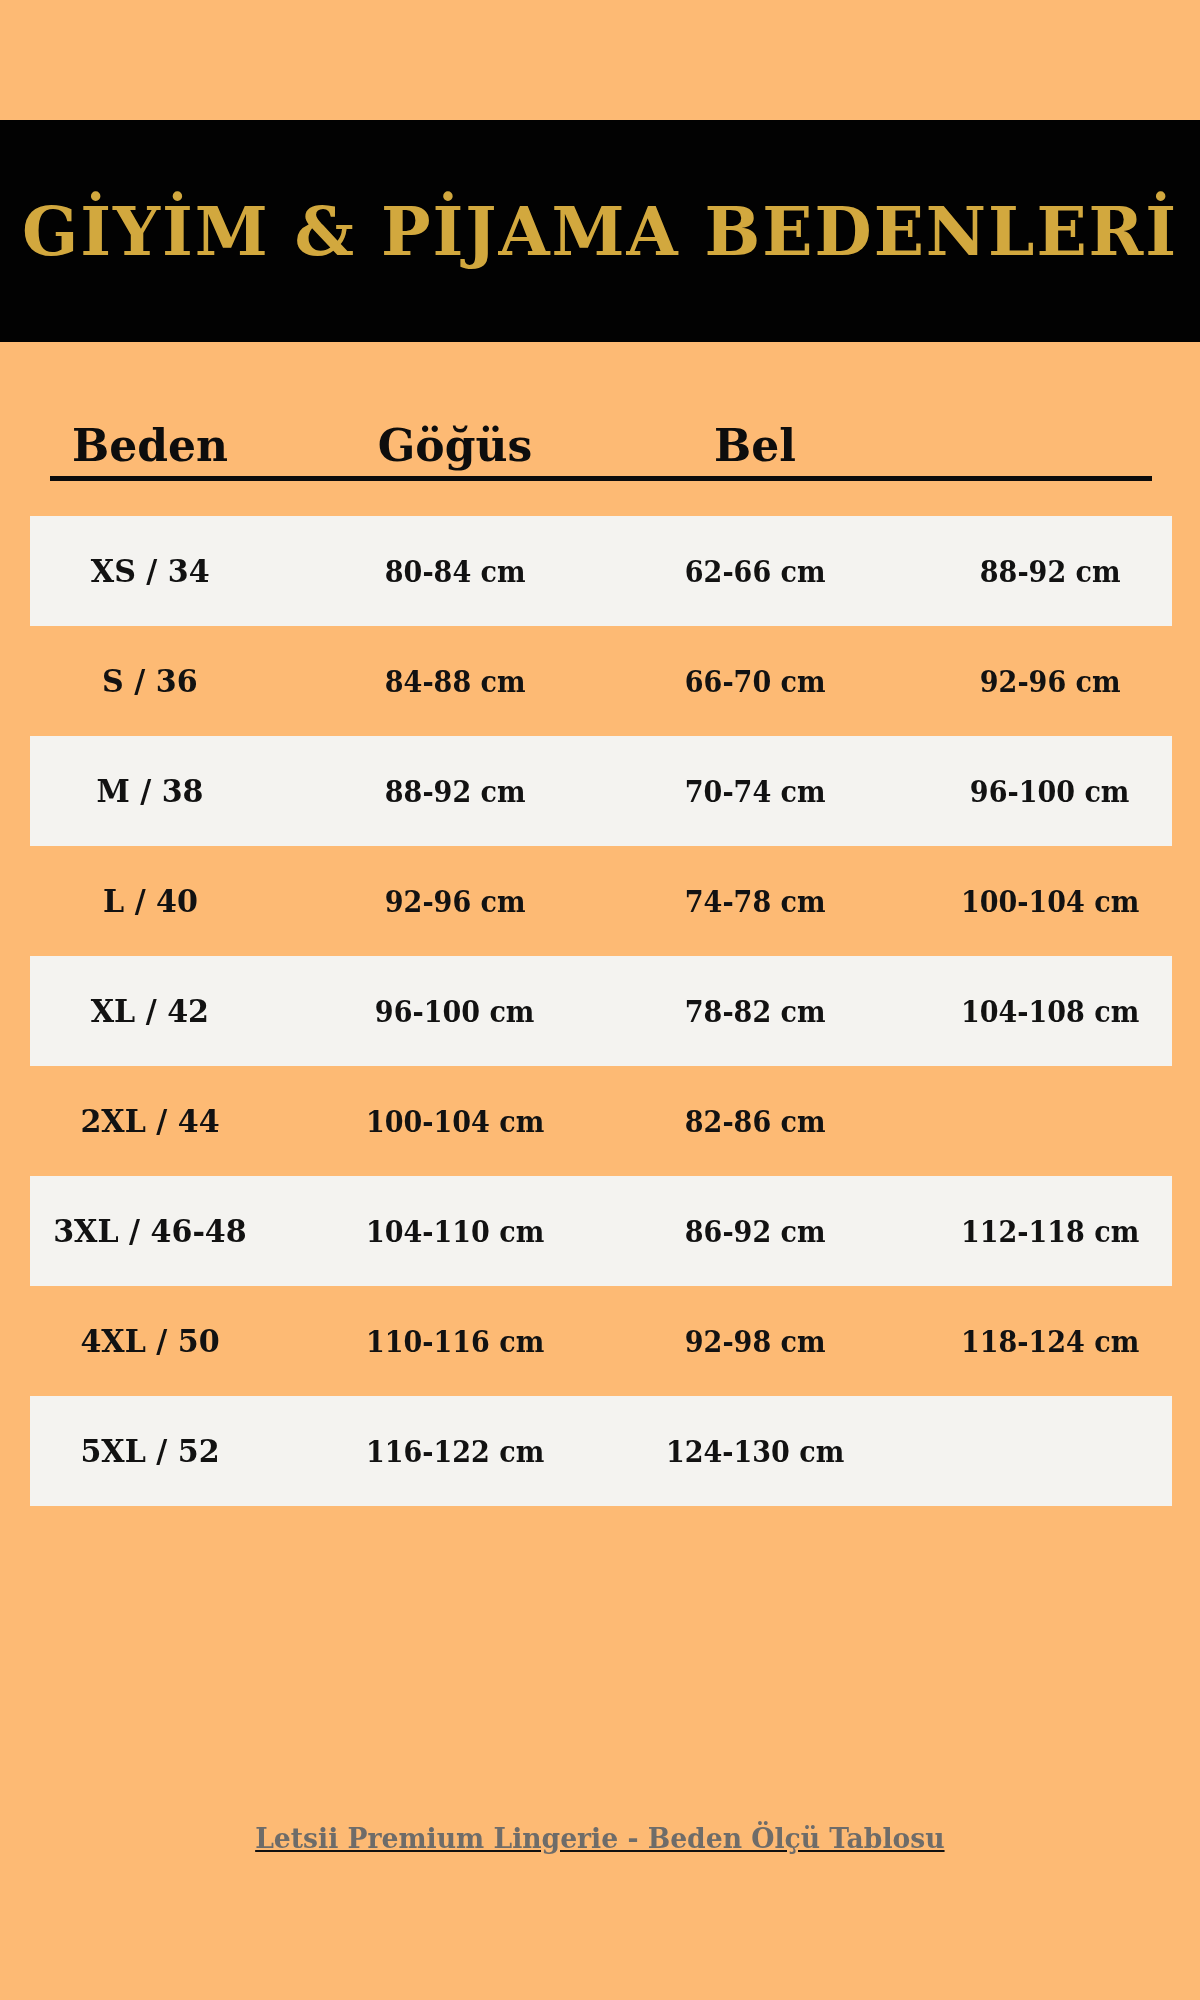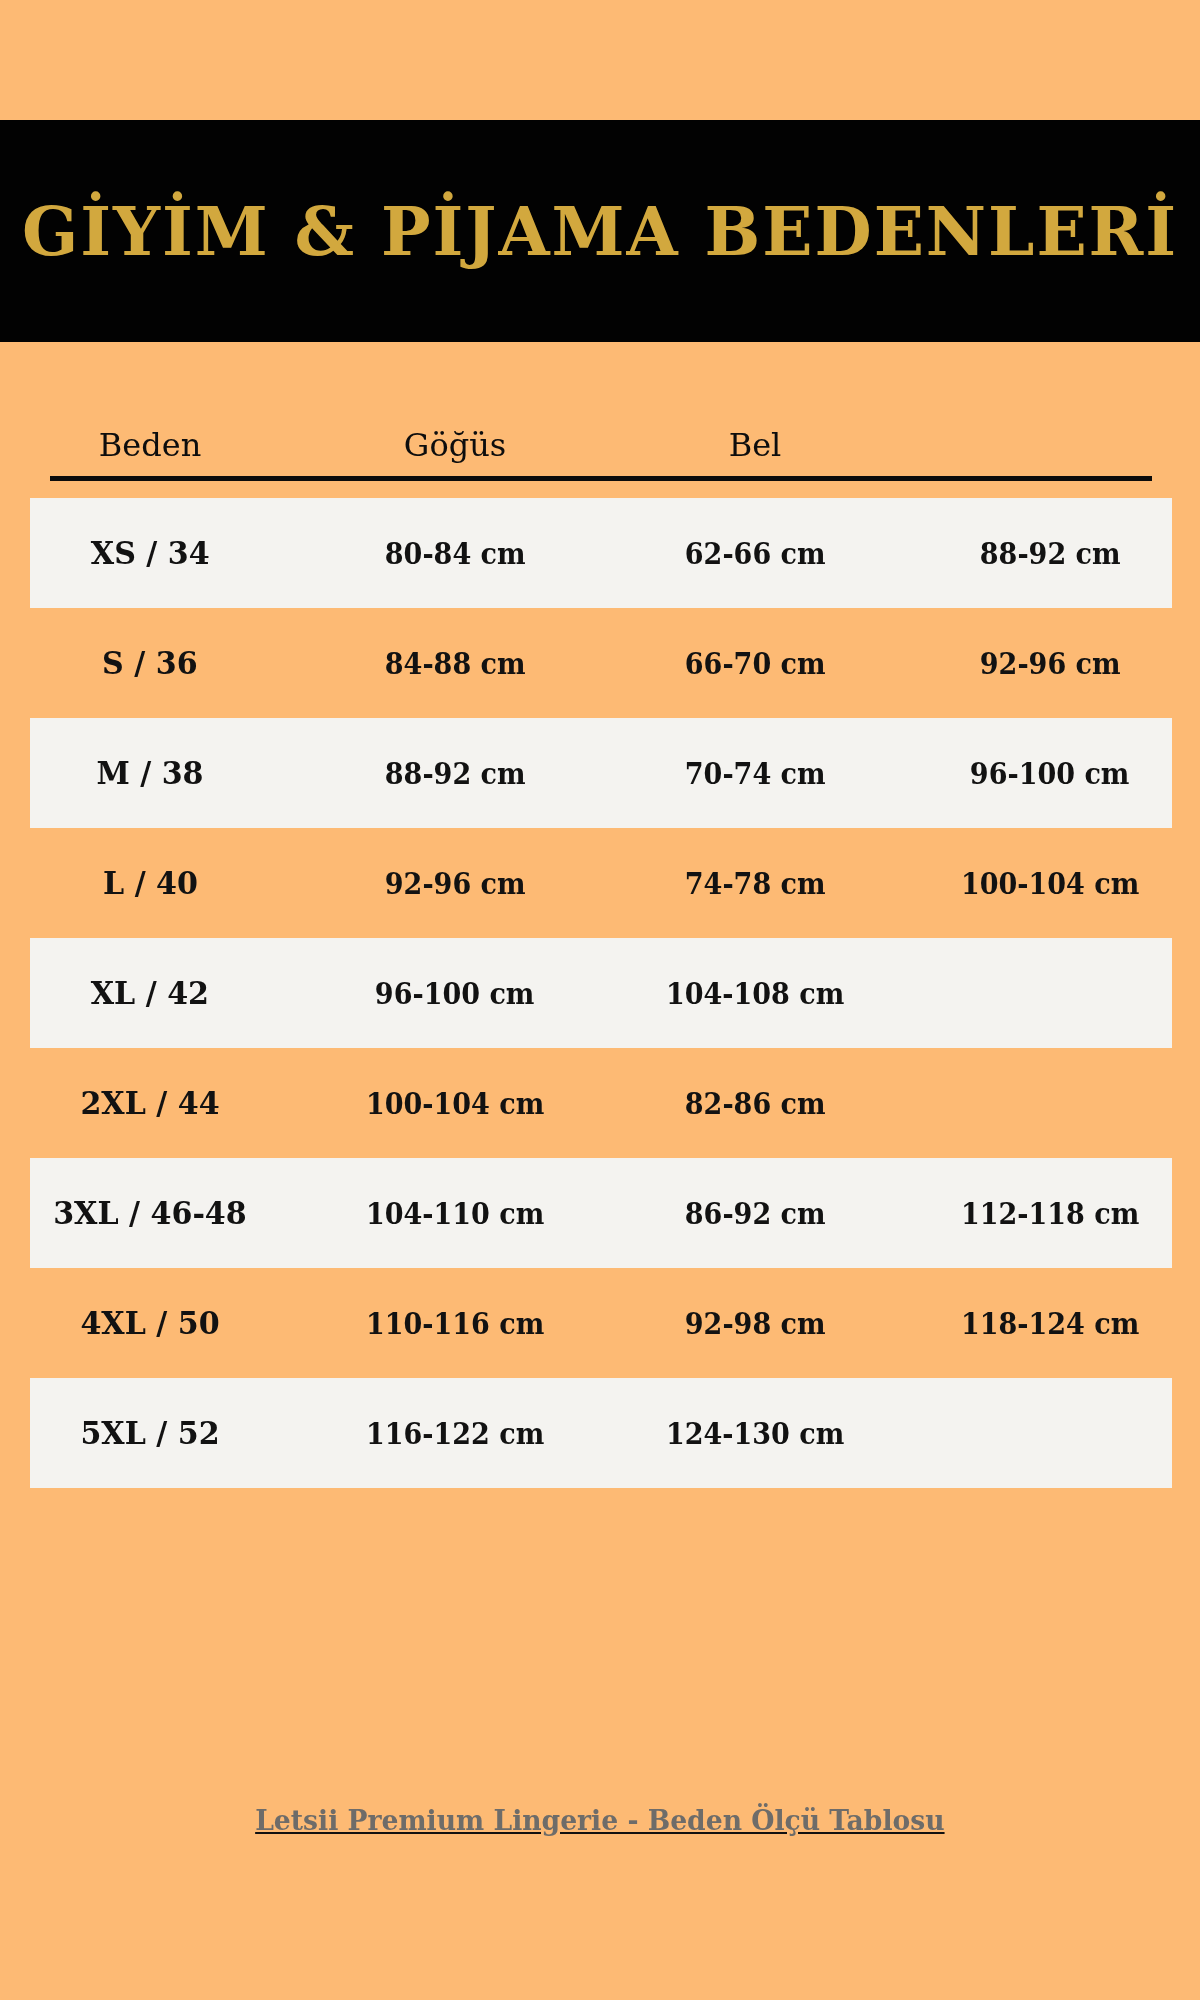--- a/index.html
+++ b/index.html
@@ -44,33 +44,33 @@
     grid-template-columns: 300px 310px 290px 300px;
     align-items: center;
   }
 
   .header-row {
     margin-top: 72px;
     height: 62px;
   }
   .header-cell {
     text-align: center;
-    font-size: 32px;
-    font-weight: normal;
+    font-size: 44px;
+    font-weight: bold;
     color: #0d0d0d;
   }
 
   .header-rule {
     margin-left: 50px;
     width: 1102px;
     height: 5px;
     background: #0b0b0b;
   }
 
-  .rows { margin-top: 17px; }
+  .rows { margin-top: 35px; }
 
   .body-row { height: 110px; }
   .body-row.alt {
     background: linear-gradient(#f4f3f0, #f4f3f0) no-repeat 30px 0;
     background-size: 1142px 100%;
   }
 
   .cell {
     display: flex;
     justify-content: center;
@@ -190,20 +190,23 @@
       </div>
 
       <div class="grid-row body-row alt">
         <div class="cell size-label">
             <span>XL / 42</span>
           </div>
         <div class="cell value-cell">
             <span>96-100 cm</span>
           </div>
         <div class="cell value-cell">
+            <span>78-82 cm</span>
+          </div>
+        <div class="cell value-cell">
             <span>104-108 cm</span>
           </div>
       </div>
 
       <div class="grid-row body-row">
         <div class="cell size-label">
             <span>2XL / 44</span>
           </div>
         <div class="cell value-cell">
             <span>100-104 cm</span>

